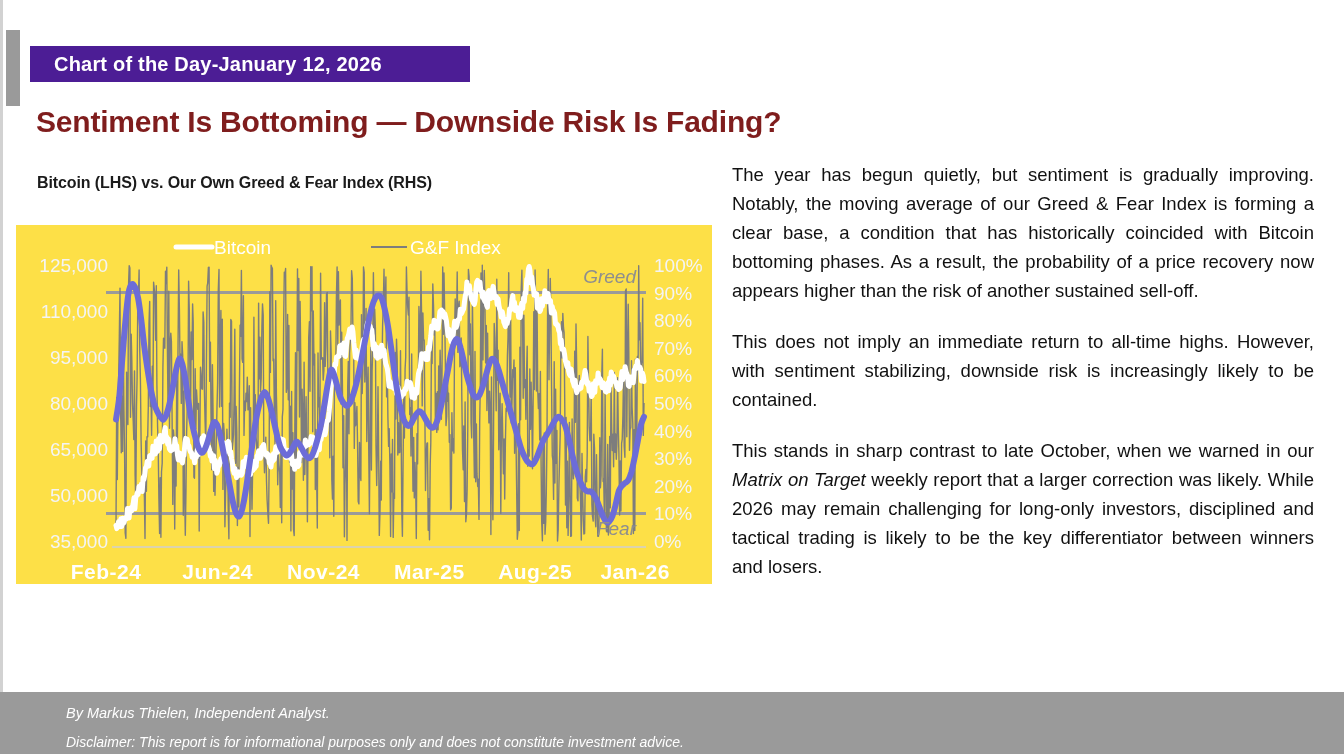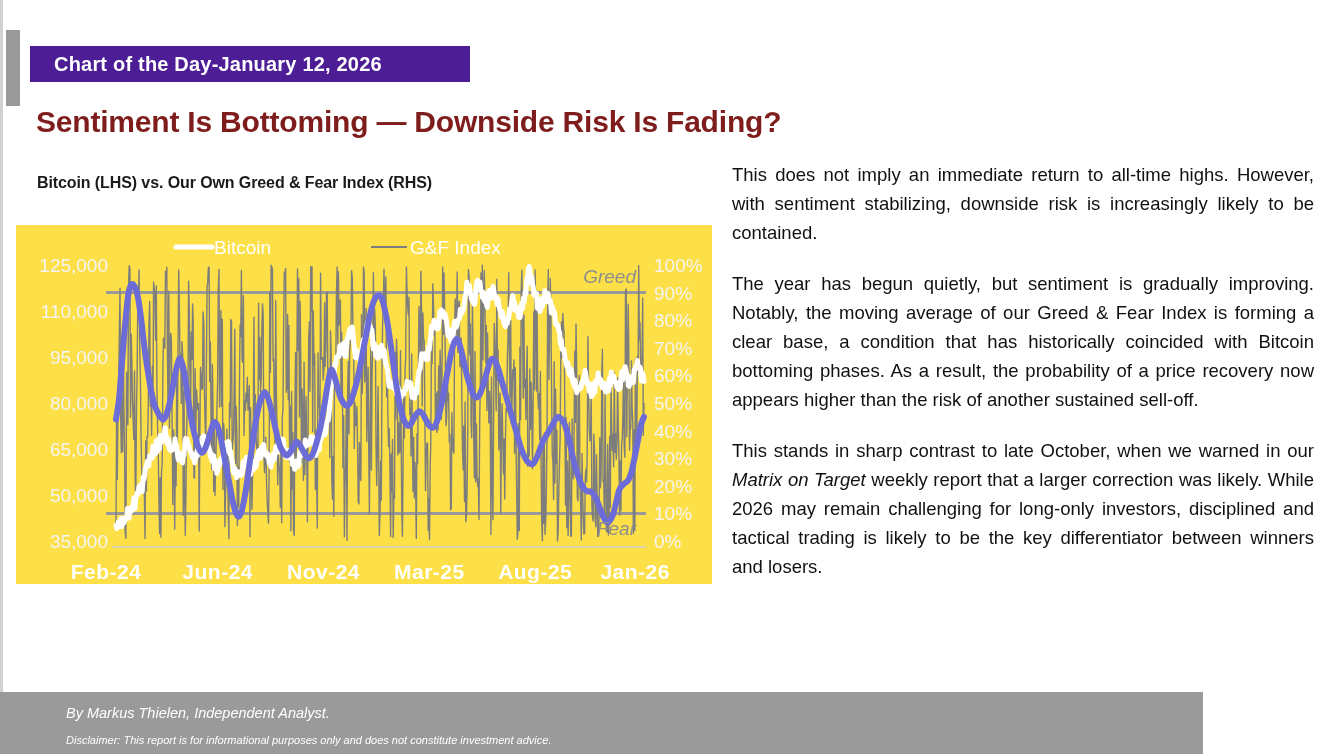--- a/index.html
+++ b/index.html
@@ -79,31 +79,31 @@
   .copy p{
     margin:0 0 22px 0;
     font-size:18.5px;line-height:29px;
     text-align:justify;
     text-justify:inter-word;
   }
   .copy p:last-child{margin-bottom:16px;}
   .copy em{font-style:italic;}
   
   .footer{
-    position:absolute;left:0;top:692px;width:1203px;height:62px;
+    position:absolute;left:0;top:692px;width:1344px;height:62px;
     background:#9a9a9a;
   }
   .footer .by{
     position:absolute;left:66px;top:13px;
     color:#ffffff;font-size:14.5px;font-style:italic;
     white-space:nowrap;
   }
   .footer .disclaimer{
     position:absolute;left:66px;top:42px;
-    color:#ffffff;font-size:11px;font-style:italic;
+    color:#ffffff;font-size:14px;font-style:italic;
     white-space:nowrap;
   }
 </style>
 </head>
 <body>
 
 <div class="edge-rule"></div>
 <div class="edge-tab"></div>
 
 <div class="eyebrow">Chart of the Day-January 12, 2026</div>
@@ -147,21 +147,21 @@
       <text x="89.98" y="354" text-anchor="middle" class="xtick-label">Feb-24</text>
       <text x="201.70000000000002" y="354" text-anchor="middle" class="xtick-label">Jun-24</text>
       <text x="307.54" y="354" text-anchor="middle" class="xtick-label">Nov-24</text>
       <text x="413.38" y="354" text-anchor="middle" class="xtick-label">Mar-25</text>
       <text x="519.22" y="354" text-anchor="middle" class="xtick-label">Aug-25</text>
       <text x="619.18" y="354" text-anchor="middle" class="xtick-label">Jan-26</text>
     </svg>
 </div>
 
 <div class="copy">
+    <p><span>The year has begun quietly, but sentiment is gradually improving. Notably, the moving average of our Greed &amp; Fear Index is forming a clear base, a condition that has historically coincided with Bitcoin bottoming phases. As a result, the probability of a price recovery now appears higher than the risk of another sustained sell-off.</span></p>
     <p><span>This does not imply an immediate return to all-time highs. However, with sentiment stabilizing, downside risk is increasingly likely to be contained.</span></p>
-    <p><span>The year has begun quietly, but sentiment is gradually improving. Notably, the moving average of our Greed &amp; Fear Index is forming a clear base, a condition that has historically coincided with Bitcoin bottoming phases. As a result, the probability of a price recovery now appears higher than the risk of another sustained sell-off.</span></p>
     <p><span>This stands in sharp contrast to late October, when we warned in our </span><em>Matrix on Target</em><span> weekly report that a larger correction was likely. While 2026 may remain challenging for long-only investors, disciplined and tactical trading is likely to be the key differentiator between winners and losers.</span></p>
   </div>
 
 <div class="footer">
   <div class="by">By Markus Thielen, Independent Analyst.</div>
   <div class="disclaimer">Disclaimer: This report is for informational purposes only and does not constitute investment advice.</div>
 </div>
 
 </body></html>

